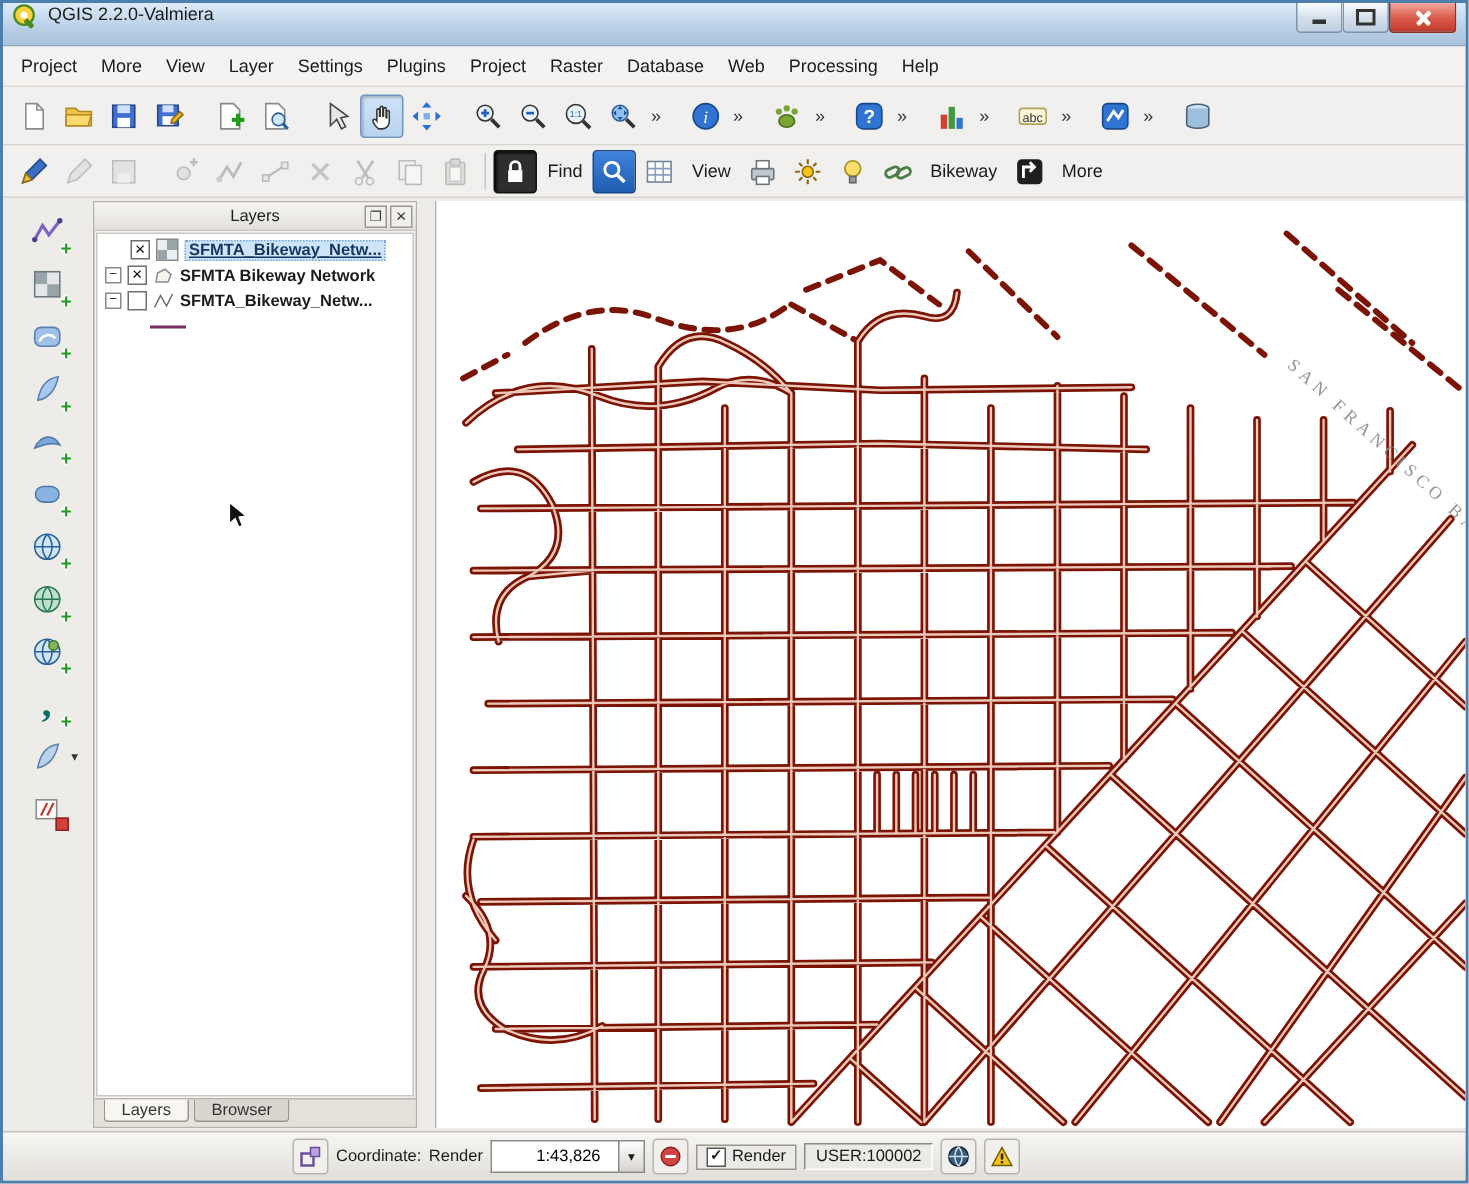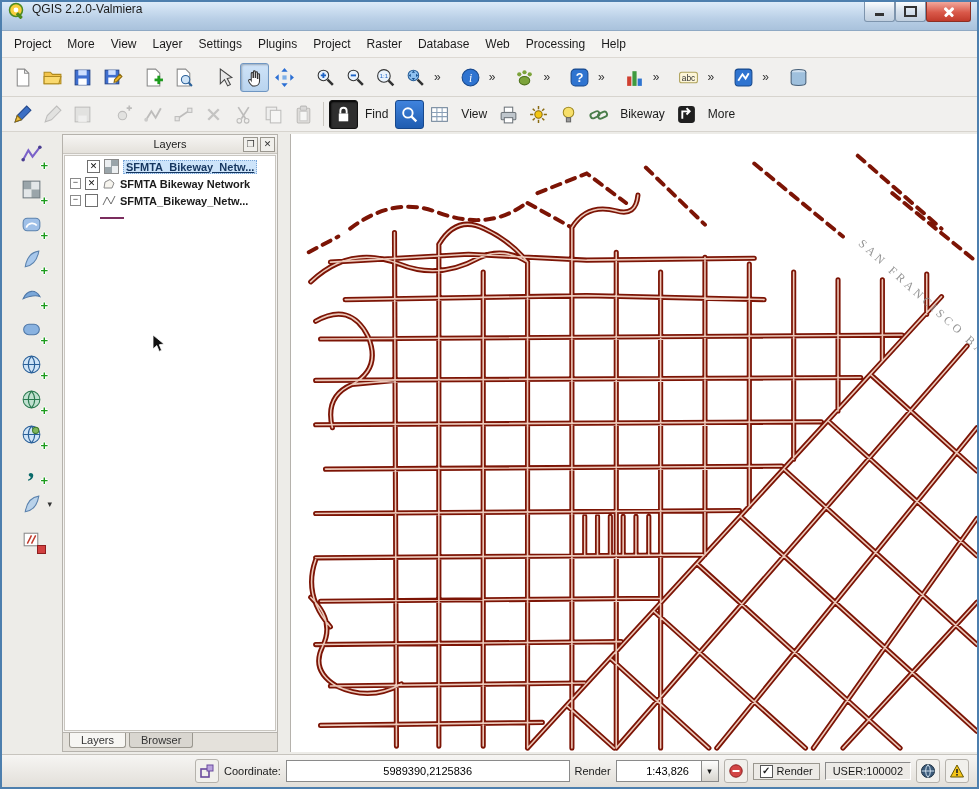--- a/index.html
+++ b/index.html
@@ -564,21 +564,20 @@
 
   <div class="statusbar">
     <span class="sspacer"></span>
     <span class="sbtn">
       <svg viewBox="0 0 16 16">
           <rect x="2" y="6" width="8" height="8" fill="none" stroke="#6a4a9e" stroke-width="1.6"></rect>
           <rect x="8" y="2" width="6" height="6" fill="#b9a3dd" stroke="#6a4a9e"></rect>
         </svg>
     </span>
     <span>Coordinate:</span>
-    <input class="coord-input" readonly="" value="5989390,2125836" style="">
     <span>Render</span>
     <span class="combo">
       <input class="scale-input" readonly="" value="1:43,826" style="">
       <span class="drop">▾</span>
     </span>
     <span class="sbtn">
       <svg viewBox="0 0 16 16">
           <circle cx="8" cy="8" r="6.2" fill="#d24545" stroke="#8d1f1f"></circle>
           <path d="M4.5 8h7" stroke="#fff" stroke-width="2"></path>
         </svg>

